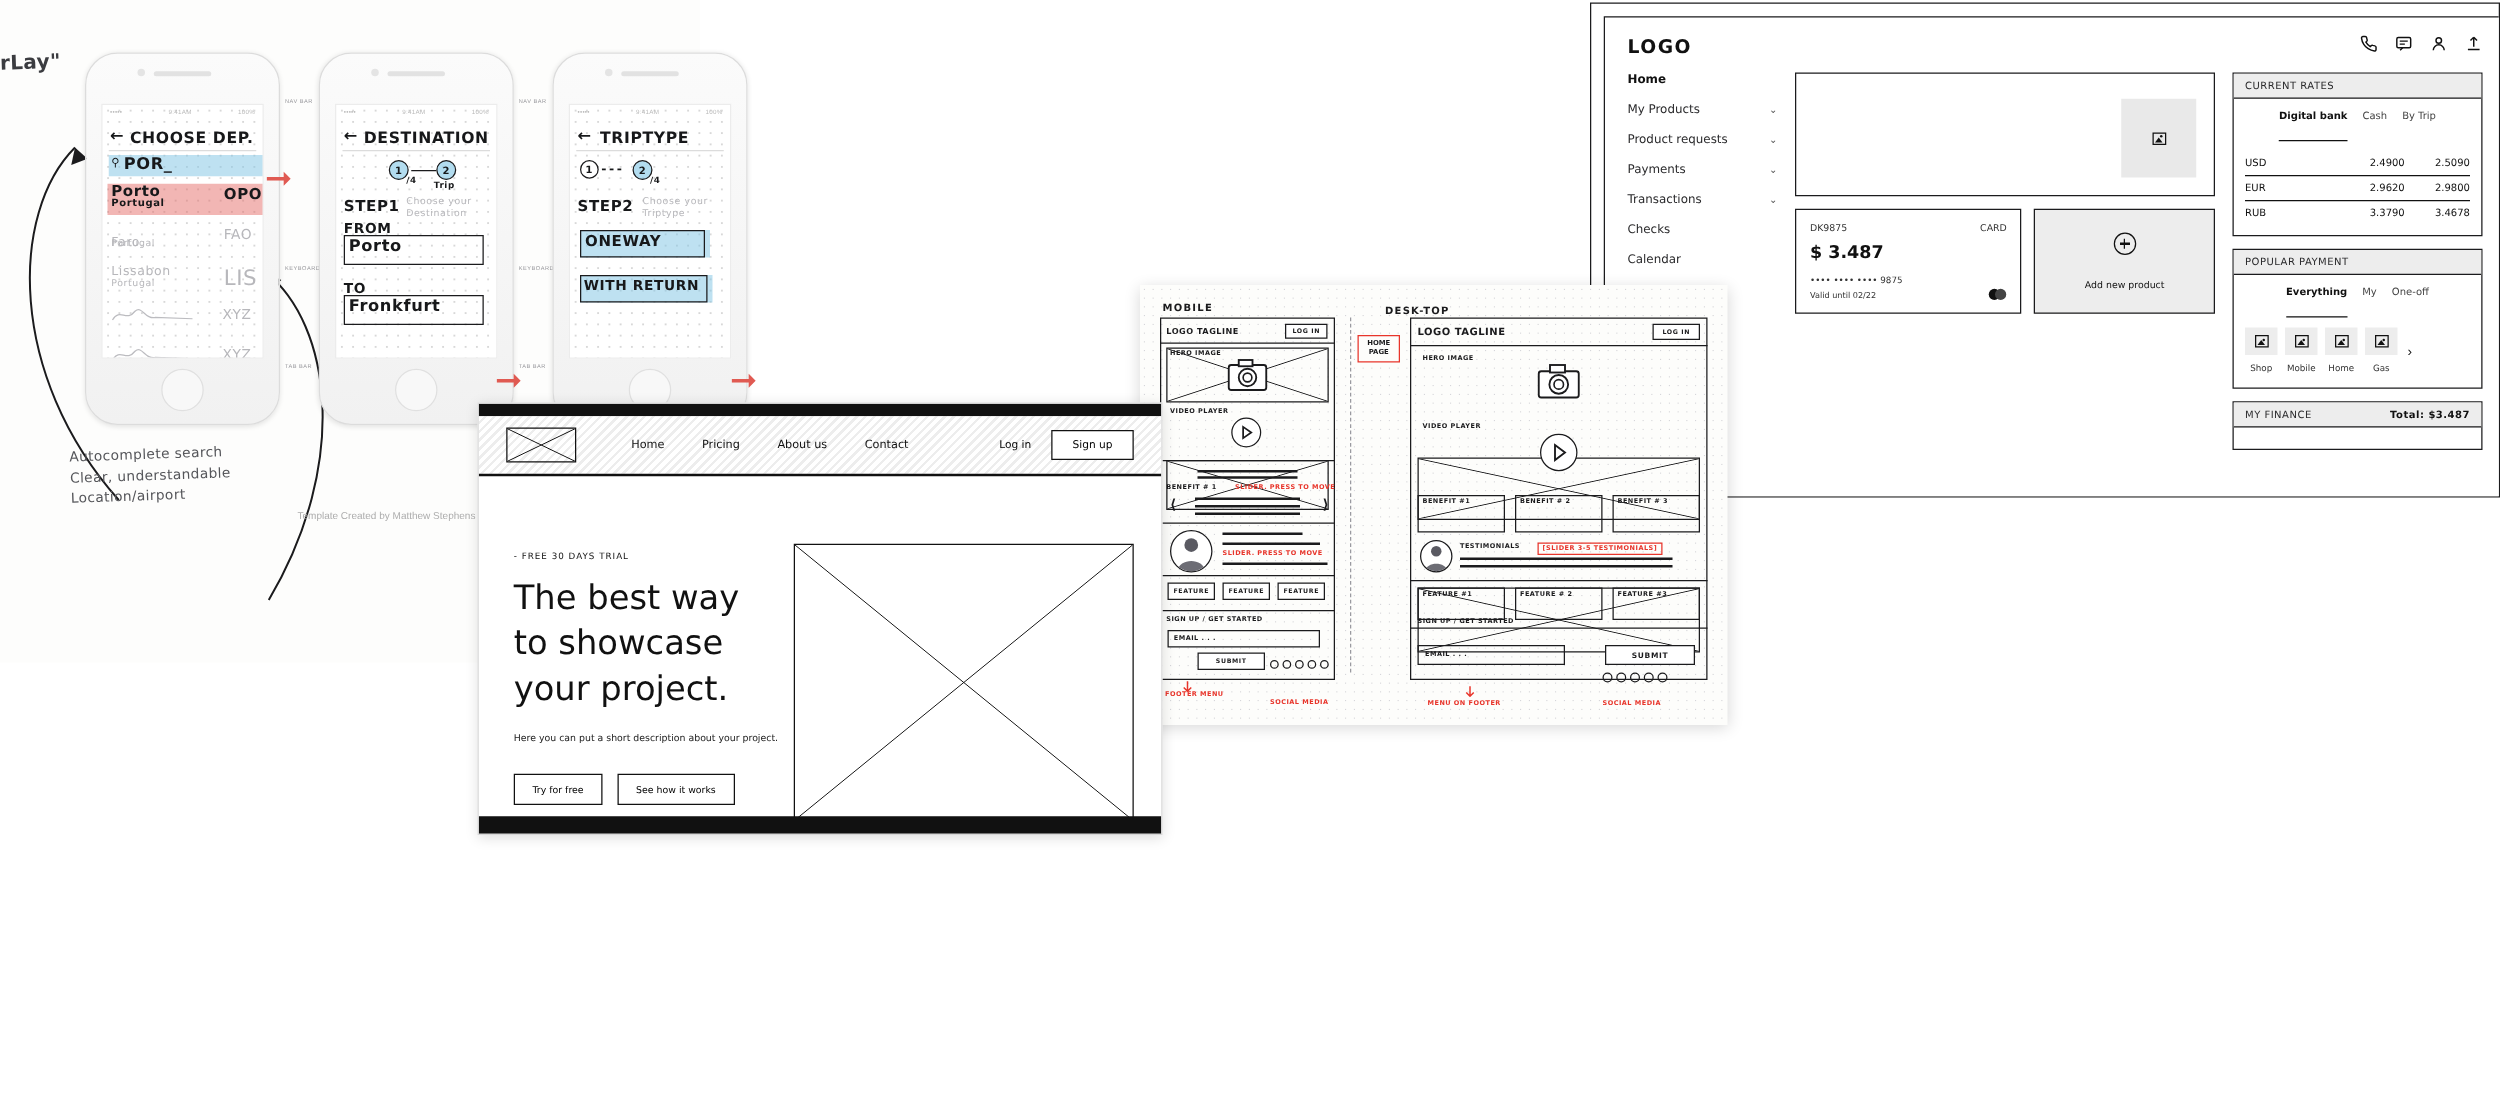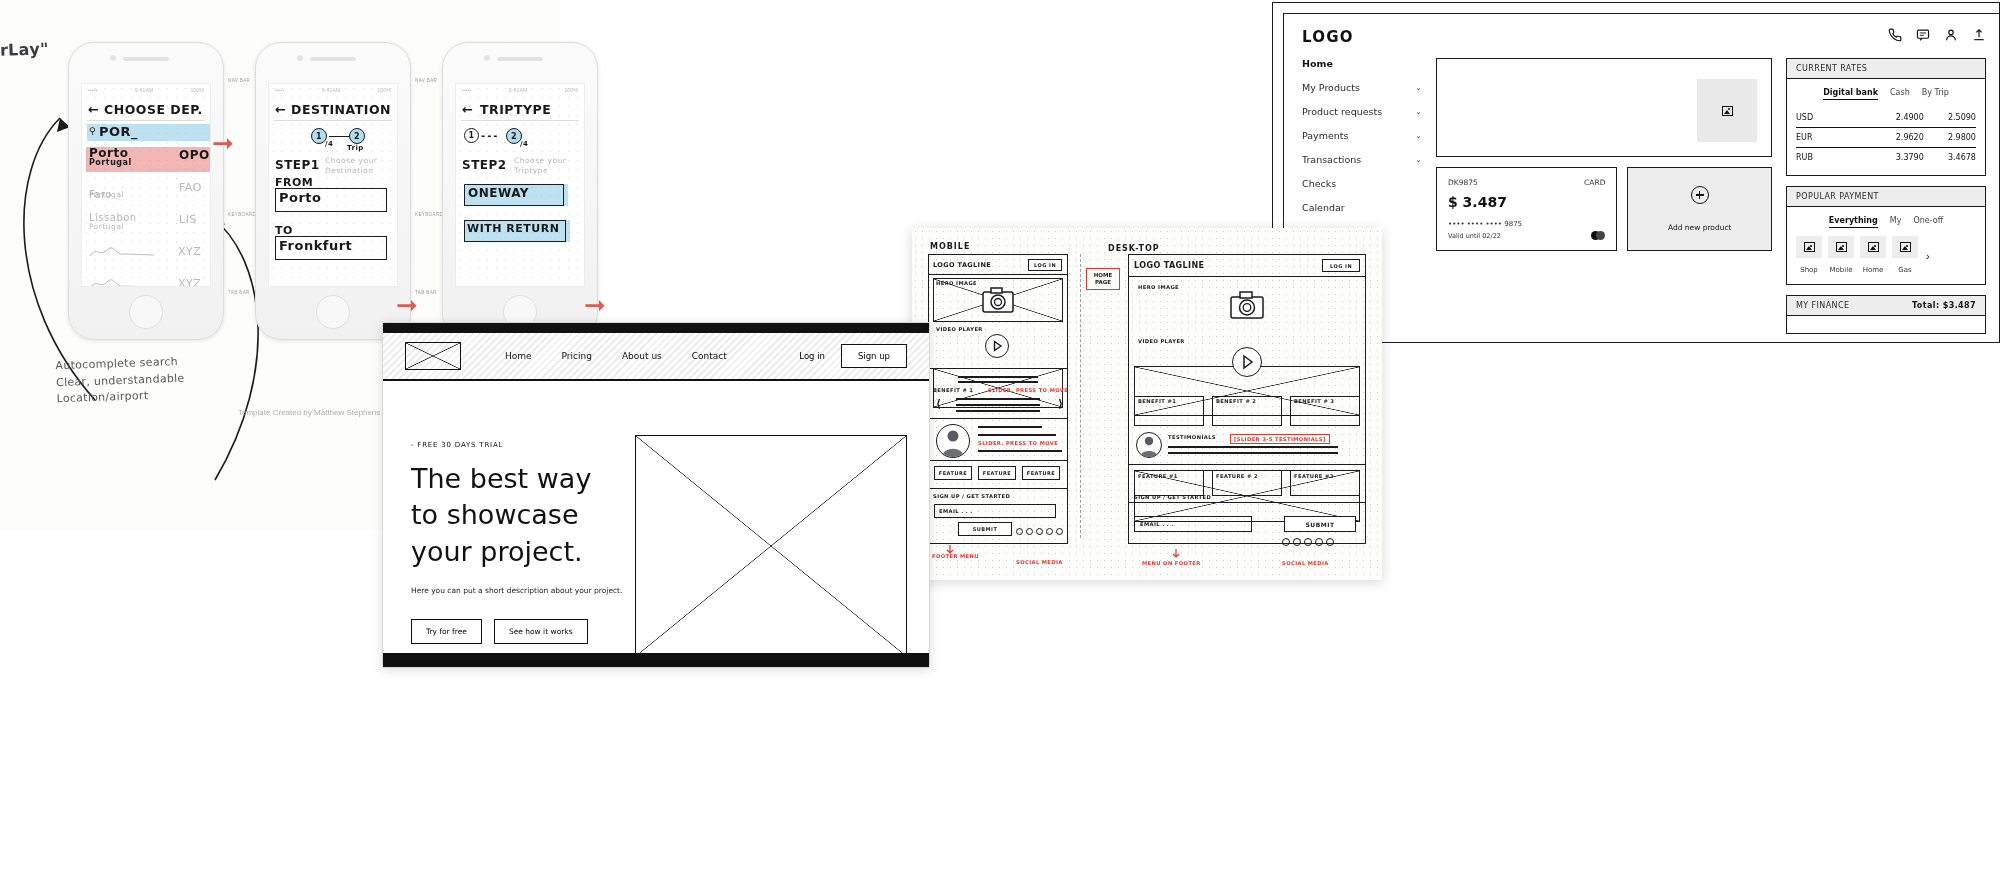--- a/index.html
+++ b/index.html
@@ -171,21 +171,21 @@
   }
   .pw-circle { position:absolute; border:1.6px solid #1b1b1d; border-radius:50%; }
   .home-page-tag {
     position:absolute; border:1.6px solid #e8352b; padding:3px 5px;
     font-family:"DejaVu Sans",sans-serif; font-weight:700; font-size:5.5px;
     color:#1b1b1d; line-height:1.25; text-align:center; background:#fdfdfb;
   }
 
   
   #panel-dash {
-    position:absolute; left:1272px; top:2px; width:728px; height:341px;
+    position:absolute; left:1272px; top:2px; width:728px; height:396px;
     background:#fff; border:1.6px solid #1b1b1d;
     overflow:hidden;
   }
   .dash-inner { position:absolute; left:10px; top:10px; right:-4px; bottom:-10px;
     border:1.6px solid #1b1b1d; background:#fff; padding:14px 16px 0 18px; }
   .dash-head { display:flex; align-items:flex-start; }
   .dash-logo { font-size:15px; font-weight:700; letter-spacing:1.2px; color:#111;
     font-family:"DejaVu Sans",sans-serif; }
   .dash-icons { margin-left:auto; display:flex; gap:14px; align-items:center; }
   .dash-icons svg { display:block; }
@@ -234,21 +234,21 @@
   .add-lbl { font-size:7.5px; color:#111; font-family:"DejaVu Sans",sans-serif; }
   .dash-right { width:200px; flex:none; display:flex; flex-direction:column; gap:10px; }
   .rp { border:1.6px solid #1b1b1d; }
   .rp-head { background:#ededed; border-bottom:1.6px solid #1b1b1d; padding:5px 9px;
     font-size:8px; color:#2a2a2c; letter-spacing:.4px; display:flex;
     font-family:"DejaVu Sans",sans-serif; }
   .rp-head b { margin-left:auto; font-weight:700; color:#111; }
   .rp-body { padding:9px 9px 8px; }
   .tabs { display:flex; gap:12px; font-size:8px; color:#444; margin-bottom:8px;
     font-family:"DejaVu Sans",sans-serif; }
-  .tabs .on { font-weight:700; color:#111; border-bottom:1.4px solid #111; padding-bottom:2px; }
+  .tabs .on { font-weight:700; color:#111; border-bottom:1.4px solid #111; padding-bottom:15px; }
   .rate-row { display:flex; font-size:8px; color:#111; padding:5px 0;
     border-bottom:1.2px solid #111; font-family:"DejaVu Sans",sans-serif; }
   .rate-row:last-child { border-bottom:none; }
   .rate-row span:nth-child(1){ width:38%; }
   .rate-row span:nth-child(2){ width:33%; text-align:right; }
   .rate-row span:nth-child(3){ width:29%; text-align:right; }
   .pp-icons { display:flex; align-items:flex-start; gap:6px; }
   .pp-i { text-align:center; }
   .pp-i .sq { width:26px;height:22px;background:#ededed;display:flex;align-items:center;justify-content:center; }
   .pp-i .nm { font-size:7px;color:#333;margin-top:4px;font-family:"DejaVu Sans",sans-serif; }
@@ -299,21 +299,21 @@
         <div class="hw" style="position:absolute;left:7px;top:62px;font-size:12px;">Porto</div>
         <div class="hw" style="position:absolute;left:7px;top:74px;font-size:8px;">Portugal</div>
         <div class="hw" style="position:absolute;left:97px;top:64px;font-size:12px;">OPO</div>
 
         <div class="hw hw-light" style="position:absolute;left:7px;top:105px;font-size:10px;">Faro</div>
         <div class="hw hw-light" style="position:absolute;left:7px;top:106px;font-size:7.5px;">Portugal</div>
         <div class="hw hw-light" style="position:absolute;left:97px;top:97px;font-size:11px;">FAO</div>
 
         <div class="hw hw-light" style="position:absolute;left:7px;top:128px;font-size:10px;">Lissabon</div>
         <div class="hw hw-light" style="position:absolute;left:7px;top:138px;font-size:7.5px;">Portugal</div>
-        <div class="hw hw-light" style="position:absolute;left:97px;top:129px;font-size:11px;">LIS</div>
+        <div class="hw hw-light" style="position:absolute;left:97px;top:129px;font-size:17px;">LIS</div>
 
         <svg style="position:absolute;left:6px;top:160px;width:70px;height:18px;" viewBox="0 0 70 18">
           <path d="M2 12 C 8 2, 13 14, 20 5 C 26 0, 28 12, 36 10 L 66 11" stroke="#bcbcc0" stroke-width="1" fill="none"></path>
         </svg>
         <div class="hw hw-light" style="position:absolute;left:96px;top:161px;font-size:11px;">XYZ</div>
 
         <svg style="position:absolute;left:6px;top:192px;width:70px;height:18px;" viewBox="0 0 70 18">
           <path d="M2 12 C 8 2, 13 14, 20 5 C 26 0, 28 12, 36 10 L 66 11" stroke="#bcbcc0" stroke-width="1" fill="none"></path>
         </svg>
         <div class="hw hw-light" style="position:absolute;left:96px;top:193px;font-size:11px;">XYZ</div>

